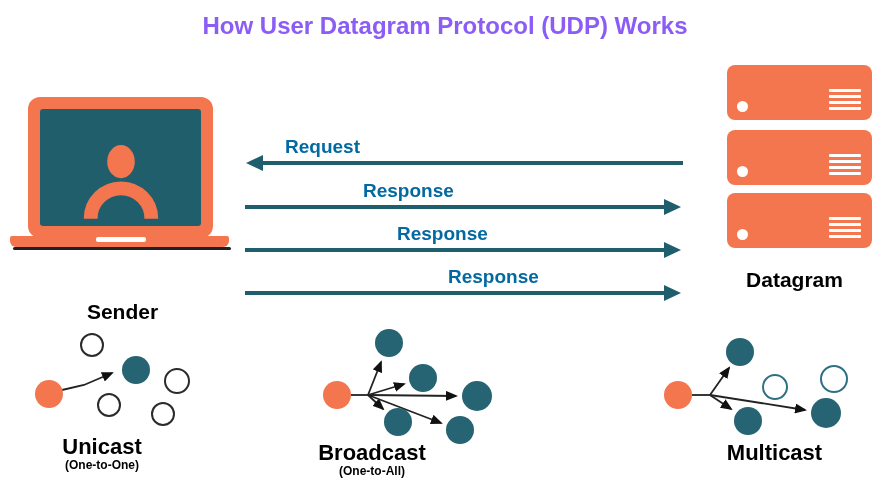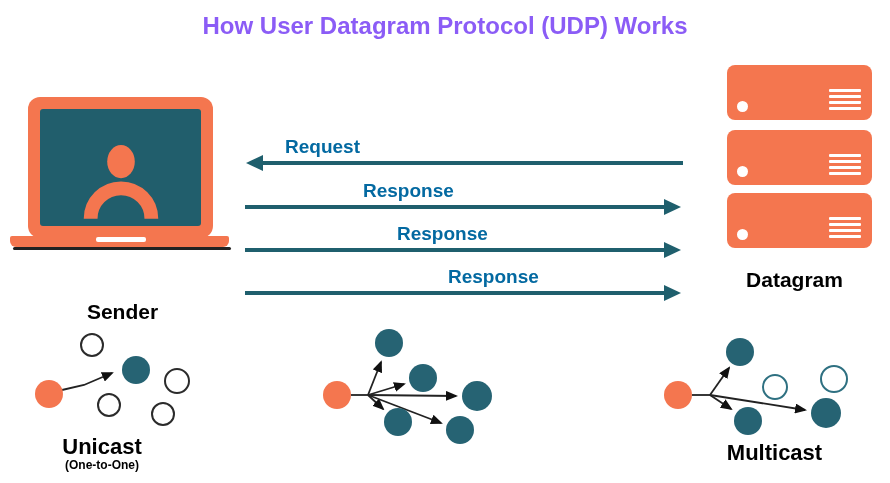--- a/index.html
+++ b/index.html
@@ -155,17 +155,21 @@
       <circle cx="740" cy="352" r="14" fill="#266373"></circle>
       <circle cx="748" cy="421" r="14" fill="#266373"></circle>
       <circle cx="826" cy="413" r="15" fill="#266373"></circle>
     </g>
   </svg>
 
   <div class="cast-caption" style="left:22px;top:434px;width:160px">
     <div class="cast-name">Unicast</div>
     <div class="cast-sub">(One-to-One)</div>
   </div>
+  <div class="cast-caption" style="left:292px;top:440px;width:160px">
+    <div class="cast-name">Broadcast</div>
+    <div class="cast-sub">(One-to-All)</div>
+  </div>
   <div class="cast-caption" style="left:692px;top:440px;width:165px">
     <div class="cast-name">Multicast</div>
   </div>
 
 </div>
 
 </body></html>

